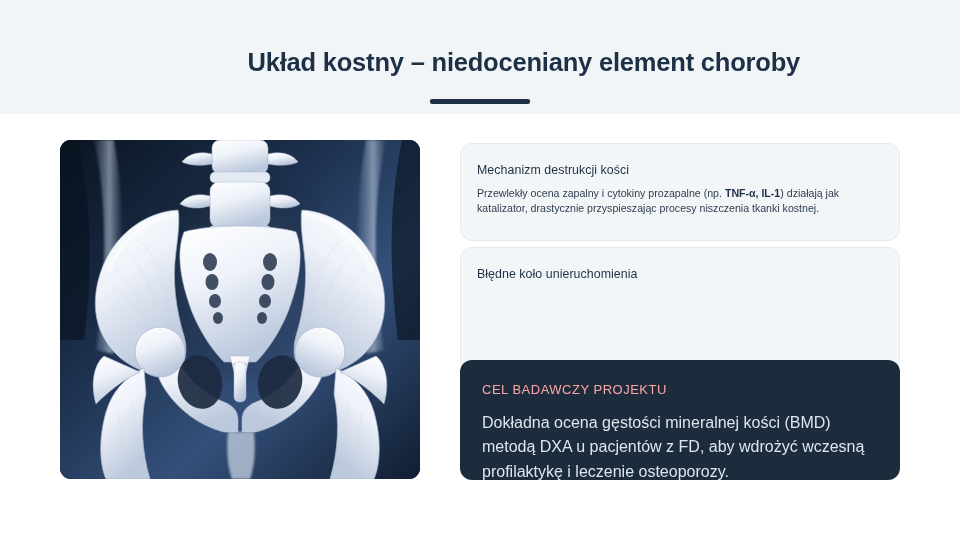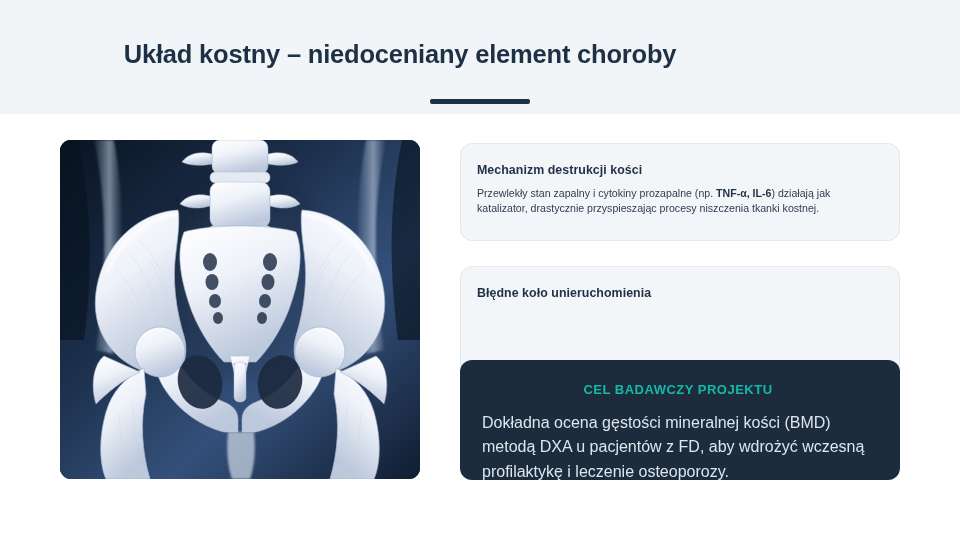--- a/index.html
+++ b/index.html
@@ -29,23 +29,23 @@
     left: 0;
     top: 0;
     width: 960px;
     height: 114px;
     background: #f2f5f8;
   }
 
   .slide-title {
     position: absolute;
     left: 0;
-    top: 40px;
+    top: 48px;
     width: 800px;
-    text-align: center;
+    text-align: right;
     font-size: 25.5px;
     font-weight: bold;
     letter-spacing: -0.2px;
     color: #1e3046;
   }
 
   .title-underline {
     position: absolute;
     left: 430px;
     top: 99px;
@@ -77,51 +77,50 @@
     border-radius: 12px;
   }
 
   .card-light {
     background: #f3f6f9;
     border: 1px solid #e3e9ef;
     padding: 19px 22px 16px 16px;
   }
 
   .card-1 { top: 143px; height: 98px; }
-  .card-2 { top: 266px; height: 124px; }
+  .card-2 { top: 247px; height: 124px; }
 
   .card-dark {
     top: 360px;
     height: 120px;
     background: #1d2c3d;
     padding: 22px 26px 18px 22px;
   }
 
   .card-heading {
     font-size: 12.4px;
-    font-weight: bold;
+    font-weight: normal;
     color: #1e3046;
     margin-bottom: 9px;
     letter-spacing: 0.05px;
   }
 
   .card-body {
     font-size: 10.6px;
     line-height: 1.45;
     color: #2e3d4e;
   }
 
   .card-body b { font-weight: bold; color: #1e3046; }
 
   .card-dark .card-heading {
-    color: #14b8a6;
+    color: #fca5a5;
     font-size: 13px;
     letter-spacing: 0.5px;
     margin-bottom: 14px;
-    text-align: center;
   }
 
   .card-dark .card-body {
     color: #dde5ed;
     font-size: 16px;
     line-height: 1.52;
   }
 </style>
 </head>
 <body>
@@ -270,21 +269,21 @@
       </g>
 
       <path d="M168 292 C 166 312, 168 328, 172 339 L 190 339 C 194 328, 196 312, 194 292 Z" fill="#dfe8f5" opacity="0.65" filter="url(#soft)"></path>
 
       <rect x="0" y="0" width="360" height="339" fill="none"></rect>
     </svg>
   </div>
 
   <div class="card card-light card-1">
     <div class="card-heading">Mechanizm destrukcji kości</div>
-    <div class="card-body"><span>Przewlekły stan zapalny i cytokiny prozapalne (np. </span><b>TNF-α, IL-6</b><span>) działają jak katalizator, drastycznie przyspieszając procesy niszczenia tkanki kostnej.</span></div>
+    <div class="card-body"><span>Przewlekły ocena zapalny i cytokiny prozapalne (np. </span><b>TNF-α, IL-1</b><span>) działają jak katalizator, drastycznie przyspieszając procesy niszczenia tkanki kostnej.</span></div>
   </div>
 
   <div class="card card-light card-2">
     <div class="card-heading">Błędne koło unieruchomienia</div>
   </div>
 
   <div class="card card-dark">
     <div class="card-heading">CEL BADAWCZY PROJEKTU</div>
     <div class="card-body">Dokładna ocena gęstości mineralnej kości (BMD) metodą DXA u pacjentów z FD, aby wdrożyć wczesną profilaktykę i leczenie osteoporozy.</div>
   </div>

